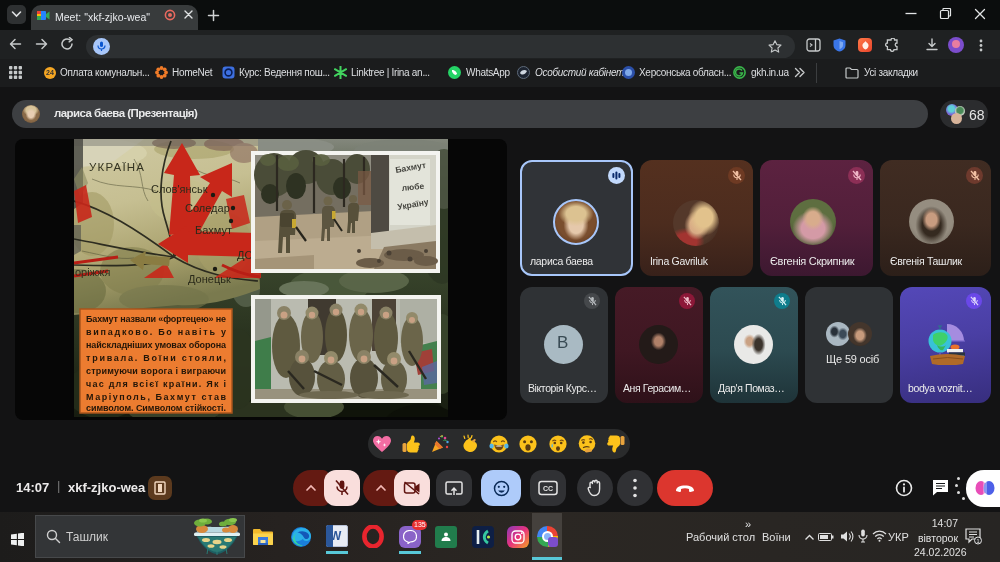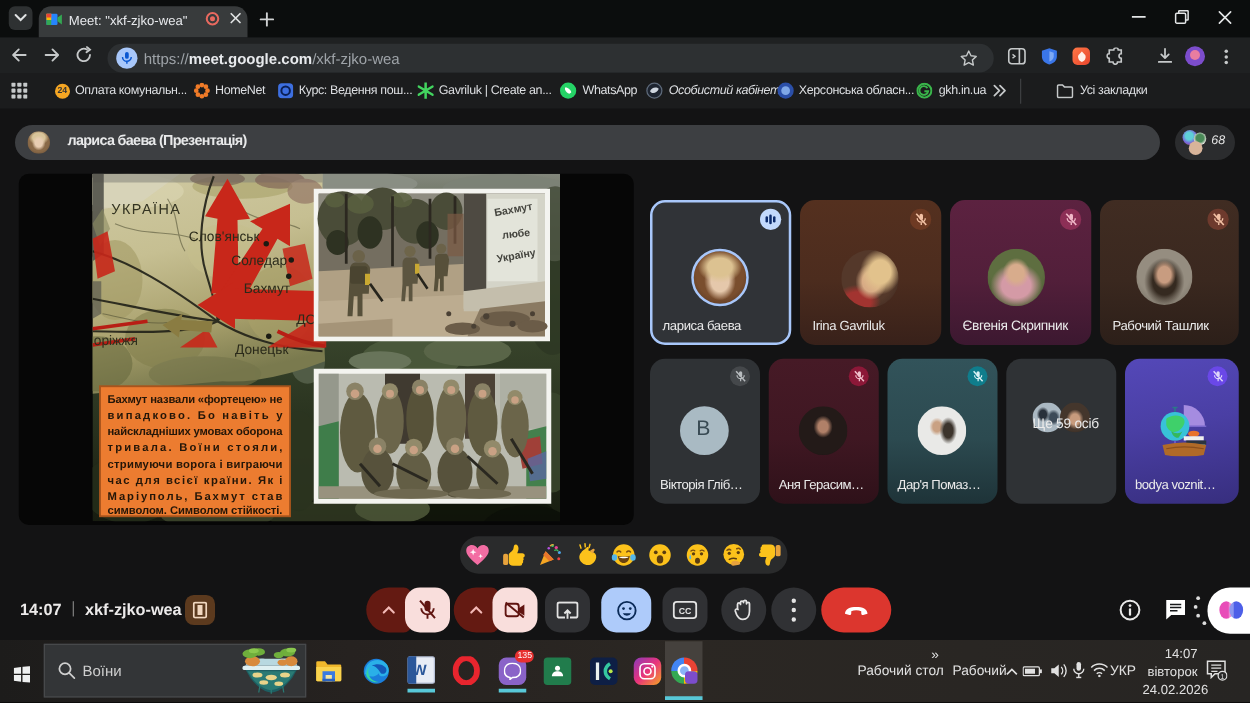--- a/index.html
+++ b/index.html
@@ -61,21 +61,20 @@
   <svg class="abs" style="left:60px;top:37px;" width="15" height="14" viewBox="0 0 15 14">
       <path d="M12 7 A5 5 0 1 1 9.5 2.6 M9.5 0.5 L12 2.8 L9.2 4.8" stroke="#c6c9ca" stroke-width="1.5" fill="none" stroke-linecap="round"></path>
     </svg>
   <div class="abs" style="left:86px;top:35px;width:709px;height:23px;background:#2d3032;border-radius:12px;"></div>
   <div class="abs" style="left:93px;top:38px;width:17px;height:17px;border-radius:50%;background:#a8c7fa;"></div>
   <svg class="abs" style="left:97px;top:41px;" width="9" height="11" viewBox="0 0 9 11">
       <rect x="3" y="0.5" width="3" height="5.5" rx="1.5" fill="#0b57d0"></rect>
       <path d="M1 4.5 a3.5 3.5 0 0 0 7 0" fill="none" stroke="#0b57d0" stroke-width="1.2"></path>
       <path d="M4.5 8.2 V10" stroke="#0b57d0" stroke-width="1.2"></path>
     </svg>
-  <div class="abs" style="left:115px;top:40px;font-size:12px;color:#9ea3a8;white-space:nowrap;">https://<span style="color:#e8eaed;font-weight:bold;">meet.google.com</span>/xkf-zjko-wea</div>
 
   <svg class="abs" style="left:768px;top:40px;" width="14" height="13" viewBox="0 0 14 13">
       <path d="M7 0.8 L8.8 4.6 L13 5.1 L9.9 8 L10.7 12.1 L7 10.1 L3.3 12.1 L4.1 8 L1 5.1 L5.2 4.6 Z" fill="none" stroke="#c6c9ca" stroke-width="1.1" stroke-linejoin="round"></path>
     </svg>
 
   <svg class="abs" style="left:806px;top:38px;" width="15" height="14" viewBox="0 0 15 14">
       <rect x="1" y="1" width="13" height="12" rx="2.5" fill="none" stroke="#c6c9ca" stroke-width="1.3"></rect>
       <path d="M9.5 1 V13" stroke="#c6c9ca" stroke-width="1.3"></path>
       <path d="M4 5.5 L6 7 L4 8.5" fill="none" stroke="#c6c9ca" stroke-width="1.1"></path>
     </svg>
@@ -133,21 +132,21 @@
     </svg>
   <div class="abs bkt" style="left:172px;top:67px;font-size:11px;color:#dddfe2;">HomeNet</div>
   <svg class="abs" style="left:222px;top:66px;" width="13" height="13" viewBox="0 0 13 13">
       <rect x="0.5" y="0.5" width="12" height="12" rx="3" fill="#3d6fe0"></rect>
       <circle cx="6.5" cy="6.5" r="3.4" fill="none" stroke="#0a1f55" stroke-width="1.6"></circle>
     </svg>
   <div class="abs bkt" style="left:239px;top:67px;font-size:11px;color:#dddfe2;">Курс: Ведення пош...</div>
   <svg class="abs" style="left:334px;top:66px;" width="13" height="13" viewBox="0 0 13 13">
       <path d="M6.5 0 V13 M0.9 3.2 L12.1 9.8 M12.1 3.2 L0.9 9.8" stroke="#42d45f" stroke-width="2" stroke-linecap="round"></path>
     </svg>
-  <div class="abs bkt" style="left:351px;top:67px;font-size:11px;color:#dddfe2;">Gavriluk | Create an...</div>
+  <div class="abs bkt" style="left:351px;top:67px;font-size:11px;color:#dddfe2;">Linktree | Irina an...</div>
   <div class="abs" style="left:448px;top:66px;width:13px;height:13px;border-radius:50%;background:#25d366;"></div>
   <svg class="abs" style="left:451px;top:69px;" width="7" height="7" viewBox="0 0 7 7">
       <path d="M1 1 C3 0.5 6 3 6 5 L4.5 6 C3 5.5 1.5 4 1 2.5 Z" fill="#fff"></path>
     </svg>
   <div class="abs bkt" style="left:466px;top:67px;font-size:11px;color:#dddfe2;">WhatsApp</div>
   <div class="abs" style="left:517px;top:66px;width:13px;height:13px;border-radius:50%;background:#1d2430;border:1px solid #5e6a7a;"></div>
   <svg class="abs" style="left:519px;top:68px;" width="9" height="9" viewBox="0 0 9 9">
       <path d="M1 5 C2 2 6 1 8 3 C7 6 3 8 1 5Z" fill="#cfd6df"></path>
     </svg>
   <div class="abs bkt" style="left:535px;top:67px;font-size:11px;color:#dddfe2;font-style:italic;">Особистий кабінет</div>
@@ -171,21 +170,21 @@
   <div class="abs" id="meetbg" style="left:0;top:87px;width:1000px;height:425px;background:#131314;"></div>
 
   <div class="abs" style="left:12px;top:100px;width:916px;height:28px;background:#3d3f42;border-radius:14px;"></div>
   <div class="abs" style="left:22px;top:105px;width:18px;height:18px;border-radius:50%;background:radial-gradient(ellipse 40% 45% at 50% 52%,#e8cdb2 0 40%,rgba(0,0,0,0) 75%),radial-gradient(ellipse 60% 45% at 50% 28%,#d8c49a 0 45%,rgba(0,0,0,0) 75%),radial-gradient(circle at 50% 45%,#8a6a48 0 60%,#5c4430 100%);"></div>
   <div class="abs" style="left:54px;top:107px;font-size:11.5px;font-weight:bold;color:#e8e9ea;letter-spacing:-0.55px;">лариса баева (Презентація)</div>
 
   <div class="abs" style="left:940px;top:100px;width:48px;height:28px;background:#2b2c2e;border-radius:14px;"></div>
   <div class="abs" style="left:946px;top:104px;width:12px;height:12px;border-radius:50%;background:radial-gradient(circle at 45% 40%,#5fd0d8 0 30%,#7a5fd8 60%,#c07840 100%);"></div>
   <div class="abs" style="left:955px;top:106px;width:10px;height:10px;border-radius:50%;background:radial-gradient(circle at 50% 45%,#4a8a58 0 40%,#e8e5e0 70%);"></div>
   <div class="abs" style="left:951px;top:113px;width:11px;height:11px;border-radius:50%;background:#d8b49a;"></div>
-  <div class="abs" style="left:969px;top:107px;font-size:10px;color:#e3e3e3;font-style:italic;">68</div>
+  <div class="abs" style="left:969px;top:107px;font-size:14px;color:#e3e3e3;">68</div>
 
   <div class="abs" style="left:15px;top:139px;width:492px;height:281px;background:#060606;border-radius:8px;"></div>
 
   <svg class="abs" style="left:74px;top:139px;" width="374" height="278" viewBox="0 0 374 278">
     <defs>
       <linearGradient id="mapg" x1="0" y1="0" x2="0.25" y2="1">
         <stop offset="0" stop-color="#cfc9a2"></stop>
           <stop offset="0.4" stop-color="#c6bf92"></stop>
           <stop offset="0.75" stop-color="#a8a06c"></stop>
           <stop offset="1" stop-color="#7a7a4e"></stop>
@@ -466,35 +465,35 @@
       <g stroke="#f0b8c8" fill="#f0b8c8">
         <rect x="3.6" y="1" width="2.8" height="5" rx="1.4" stroke="none"></rect>
         <path d="M1.8 4.5 a3.2 3.2 0 0 0 6.4 0" fill="none" stroke-width="1.1"></path>
         <path d="M5 8 V10" stroke-width="1.1"></path>
         <path d="M1 1 L9 10" stroke-width="1.3"></path>
       </g>
     </svg>
 
   <div class="abs" style="left:880px;top:160px;width:111px;height:116px;background:linear-gradient(180deg,#402c22 0%,#3a281f 55%,#2c1f19 100%);border-radius:12px;"></div>
   <div class="abs" style="left:909px;top:199px;width:45px;height:45px;border-radius:50%;background:radial-gradient(ellipse 26% 32% at 50% 46%,#c89c80 0 45%,rgba(0,0,0,0) 80%),radial-gradient(ellipse 46% 54% at 50% 58%,#352a20 0 45%,rgba(0,0,0,0) 78%),radial-gradient(circle at 50% 40%,#958d80 0 60%,#6e675c 100%);"></div>
-  <div class="abs" style="left:890px;top:255px;font-size:10.5px;color:#eaeaea;letter-spacing:-0.3px;">Рабочий Ташлик</div>
+  <div class="abs" style="left:890px;top:255px;font-size:10.5px;color:#eaeaea;letter-spacing:-0.3px;">Євгенія Ташлик</div>
   <div class="abs" style="left:966px;top:167px;width:17px;height:17px;border-radius:50%;background:#6e3a2d;"></div>
   <svg class="abs" style="left:970px;top:170px;" width="10" height="11" viewBox="0 0 10 11">
       <g stroke="#f2c0a4" fill="#f2c0a4">
         <rect x="3.6" y="1" width="2.8" height="5" rx="1.4" stroke="none"></rect>
         <path d="M1.8 4.5 a3.2 3.2 0 0 0 6.4 0" fill="none" stroke-width="1.1"></path>
         <path d="M5 8 V10" stroke-width="1.1"></path>
         <path d="M1 1 L9 10" stroke-width="1.3"></path>
       </g>
     </svg>
 
   <div class="abs" style="left:520px;top:287px;width:88px;height:116px;background:#2f3235;border-radius:12px;"></div>
   <div class="abs" style="left:544px;top:325px;width:39px;height:39px;border-radius:50%;background:#a9bac3;"></div>
   <div class="abs" style="left:557px;top:333px;font-size:17px;color:#394b54;">B</div>
-  <div class="abs" style="left:528px;top:382px;font-size:10.5px;color:#eaeaea;letter-spacing:-0.4px;">Вікторія Гліб…</div>
+  <div class="abs" style="left:528px;top:382px;font-size:10.5px;color:#eaeaea;letter-spacing:-0.4px;">Вікторія Курс…</div>
   <div class="abs" style="left:584px;top:293px;width:16px;height:16px;border-radius:50%;background:#45484b;"></div>
   <svg class="abs" style="left:588px;top:296px;" width="9" height="10" viewBox="0 0 10 11">
       <g stroke="#b8bcbf" fill="#b8bcbf">
         <rect x="3.6" y="1" width="2.8" height="5" rx="1.4" stroke="none"></rect>
         <path d="M1.8 4.5 a3.2 3.2 0 0 0 6.4 0" fill="none" stroke-width="1.1"></path>
         <path d="M5 8 V10" stroke-width="1.1"></path>
         <path d="M1 1 L9 10" stroke-width="1.3"></path>
       </g>
     </svg>
 
@@ -520,21 +519,21 @@
         <rect x="3.6" y="1" width="2.8" height="5" rx="1.4" stroke="none"></rect>
         <path d="M1.8 4.5 a3.2 3.2 0 0 0 6.4 0" fill="none" stroke-width="1.1"></path>
         <path d="M5 8 V10" stroke-width="1.1"></path>
         <path d="M1 1 L9 10" stroke-width="1.3"></path>
       </g>
     </svg>
 
   <div class="abs" style="left:805px;top:287px;width:88px;height:116px;background:#2f3235;border-radius:12px;"></div>
   <div class="abs" style="left:826px;top:322px;width:24px;height:24px;border-radius:50%;background:radial-gradient(ellipse 28% 34% at 35% 40%,#28303a 0 42%,rgba(0,0,0,0) 75%),radial-gradient(ellipse 30% 36% at 70% 50%,#3c4a58 0 42%,rgba(0,0,0,0) 75%),radial-gradient(circle at 50% 45%,#aab8c2 0 72%,#8096a8 100%);"></div>
   <div class="abs" style="left:848px;top:322px;width:24px;height:24px;border-radius:50%;background:radial-gradient(ellipse 38% 44% at 50% 56%,#c79b7d 0 40%,rgba(0,0,0,0) 75%),radial-gradient(circle at 50% 40%,#44362c 0 68%,#2c221c 100%);"></div>
-  <div class="abs" style="left:826px;top:333px;font-size:11px;color:#eaeaea;letter-spacing:-0.2px;">Ще 59 осіб</div>
+  <div class="abs" style="left:826px;top:353px;font-size:11px;color:#eaeaea;letter-spacing:-0.2px;">Ще 59 осіб</div>
 
   <div class="abs" style="left:900px;top:287px;width:91px;height:116px;background:linear-gradient(170deg,#5448b8 0%,#4a3fa4 45%,#372e7e 100%);border-radius:12px;"></div>
   <svg class="abs" style="left:925px;top:321px;" width="44" height="44" viewBox="0 0 44 44">
     <path d="M22 20 L22 3 A17 17 0 0 1 39 20 Z" fill="#a58ce0"></path>
     <path d="M22 20 H40" stroke="#7a68cc" stroke-width="1.2"></path>
     <circle cx="15" cy="20" r="11.5" fill="#38c2d8"></circle>
     <path d="M8 14 C11 11 19 10 22 14 C24 17 21 22 17 24 C13 26 9 23 8 19 Z" fill="#3fd06a"></path>
     <path d="M12 24 C15 26 19 26 21 24 L18 29 C16 30 13 28 12 24Z" fill="#35b85c"></path>
     <path d="M15 8.5 V5 M13 5 H17" stroke="#2a7a88" stroke-width="1.2"></path>
     <path d="M15 31.5 V35" stroke="#6a5acc" stroke-width="1.5"></path>
@@ -728,21 +727,21 @@
         <path d="M0 8.6 H7.2 V15.2 L0 14.2 Z"></path>
         <path d="M8.6 8.6 H16 V16.4 L8.6 15.4 Z"></path>
       </g>
     </svg>
 
   <div class="abs" style="left:35px;top:515px;width:210px;height:43px;background:#333537;border:1px solid #47494b;"></div>
   <svg class="abs" style="left:46px;top:529px;" width="15" height="15" viewBox="0 0 15 15">
       <circle cx="6" cy="6" r="4.5" fill="none" stroke="#cfcfcf" stroke-width="1.4"></circle>
       <path d="M9.5 9.5 L13.5 13.5" stroke="#cfcfcf" stroke-width="1.4" stroke-linecap="round"></path>
     </svg>
-  <div class="abs" style="left:66px;top:530px;font-size:12px;color:#cfcfcf;">Воїни</div>
+  <div class="abs" style="left:66px;top:530px;font-size:12px;color:#cfcfcf;">Ташлик</div>
   <svg class="abs" style="left:190px;top:518px;" width="54" height="38" viewBox="0 0 54 38">
     <path d="M6 17 L48 17 L44 24 C38 32 32 36 27 36 C22 36 16 32 10 24 Z" fill="#1d5e62"></path>
     <path d="M8 19 L46 19 L42 25 C37 31 31 34 27 34 C23 34 17 31 12 25 Z" fill="#2a7a74"></path>
     <g fill="#e8d48a">
         <ellipse cx="16" cy="22" rx="4" ry="2"></ellipse>
         <ellipse cx="27" cy="24" rx="4.5" ry="2.2"></ellipse>
         <ellipse cx="38" cy="22" rx="4" ry="2"></ellipse>
         <ellipse cx="21" cy="28" rx="3.5" ry="1.8"></ellipse>
         <ellipse cx="33" cy="29" rx="3.5" ry="1.8"></ellipse>
       </g>
@@ -815,21 +814,21 @@
       <circle cx="10.8" cy="3.2" r="0.9" fill="#fff"></circle>
     </svg>
   <div class="abs" style="left:532px;top:513px;width:30px;height:47px;background:#45413d;"></div>
   <div class="abs" style="left:537px;top:526px;width:21px;height:21px;border-radius:50%;background:conic-gradient(#ea4335 0 25%,#fbbc05 25% 50%,#34a853 50% 75%,#4285f4 75% 100%);"></div>
   <div class="abs" style="left:542px;top:531px;width:11px;height:11px;border-radius:50%;background:#8ab4f8;border:2px solid #fff;"></div>
   <div class="abs" style="left:548px;top:537px;width:10px;height:10px;border-radius:3px;background:#7c4dcc;"></div>
   <div class="abs" style="left:532px;top:557px;width:30px;height:3px;background:#58c8d8;"></div>
 
   <div class="abs" style="left:745px;top:518px;font-size:11px;color:#e0e0e0;">»</div>
   <div class="abs" style="left:686px;top:531px;font-size:11px;color:#e0e0e0;">Рабочий стол</div>
-  <div class="abs" style="left:762px;top:531px;font-size:11px;color:#e0e0e0;">Рабочий</div>
+  <div class="abs" style="left:762px;top:531px;font-size:11px;color:#e0e0e0;">Воїни</div>
   <svg class="abs" style="left:804px;top:534px;" width="11" height="7" viewBox="0 0 11 7">
       <path d="M1.5 5.5 L5.5 1.5 L9.5 5.5" stroke="#e0e0e0" stroke-width="1.3" fill="none"></path>
     </svg>
   <svg class="abs" style="left:818px;top:532px;" width="16" height="10" viewBox="0 0 16 10">
       <rect x="0.5" y="1.5" width="13" height="7" rx="1" fill="none" stroke="#e0e0e0" stroke-width="1"></rect>
       <rect x="2" y="3" width="8" height="4" fill="#e0e0e0"></rect>
       <rect x="14" y="3.5" width="1.5" height="3" fill="#e0e0e0"></rect>
     </svg>
   <svg class="abs" style="left:840px;top:530px;" width="14" height="13" viewBox="0 0 14 13">
       <path d="M1 4.5 H3.5 L7 1.5 V11.5 L3.5 8.5 H1 Z" fill="#e0e0e0"></path>

